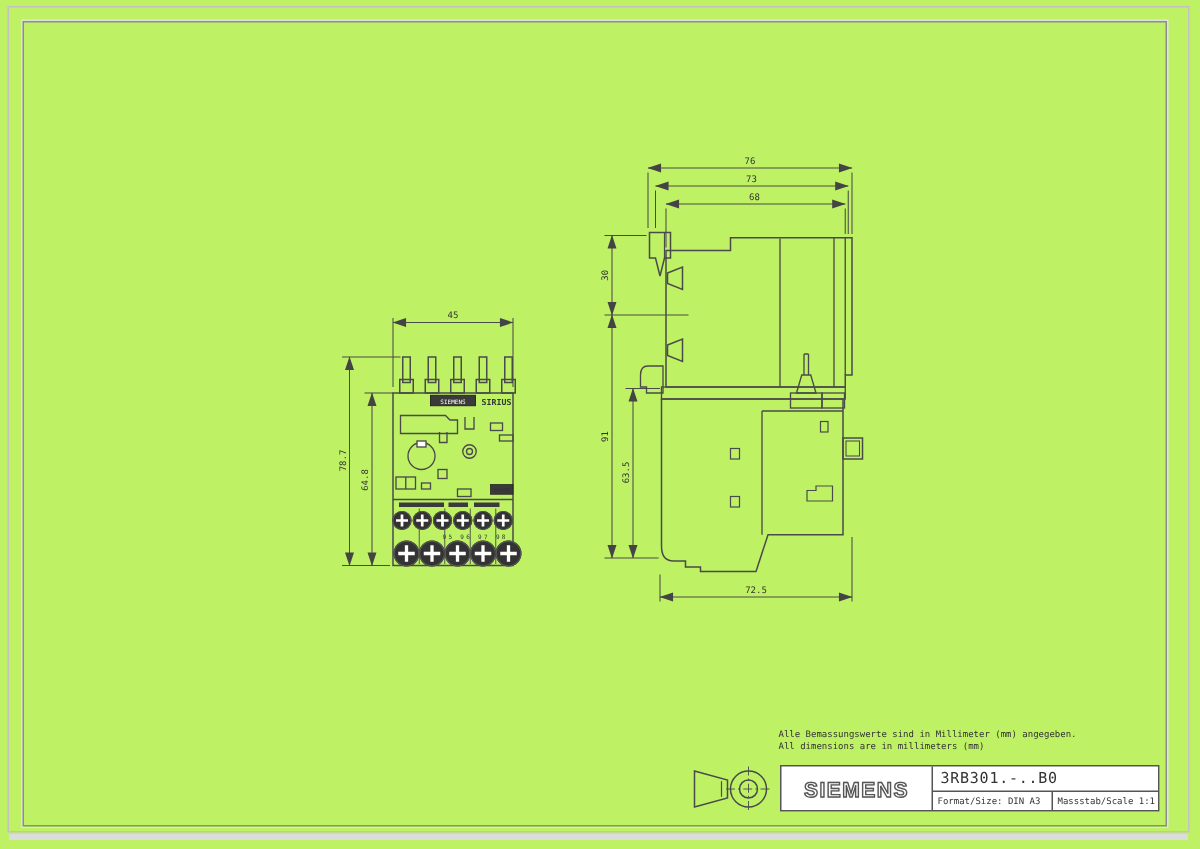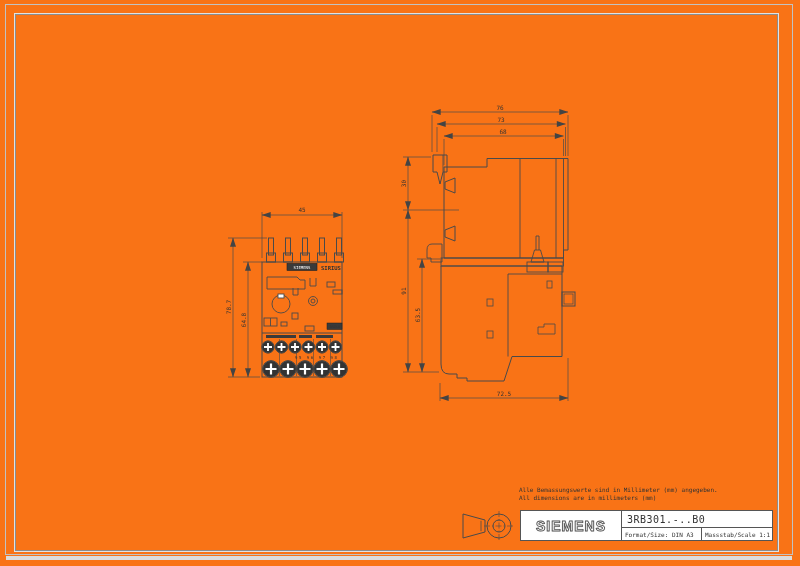--- a/index.html
+++ b/index.html
@@ -1,16 +1,16 @@
 <!DOCTYPE html>
 <html><head>
 <meta charset="utf-8">
 <style>
   html,body{margin:0;padding:0;background:#f4f4f4;}
-  .page{position:relative;width:800px;height:566px;background:#f97316;overflow:hidden;
+  .page{position:relative;width:800px;height:566px;background:#bef264;overflow:hidden;
         font-family:"DejaVu Sans Mono",monospace;color:#333;}
   .frame-outer{position:absolute;left:5px;top:4px;width:786px;height:549px;
         border:1px solid #c2c2c2;}
   .frame-inner{position:absolute;left:15px;top:14px;width:761px;height:535px;
         border:1px solid #8c8c8c;box-shadow:0 0 0 1px #e2e2e2;}
   .edge-bottom{position:absolute;left:6px;top:556px;width:786px;height:4px;background:#dcdcdc;}
   svg{position:absolute;left:0;top:0;}
   svg text{font-family:"DejaVu Sans Mono",monospace;fill:#333;}
   .dimtxt{font-size:6px;}
   .tinytxt{font-size:4px;fill:#fff;}

